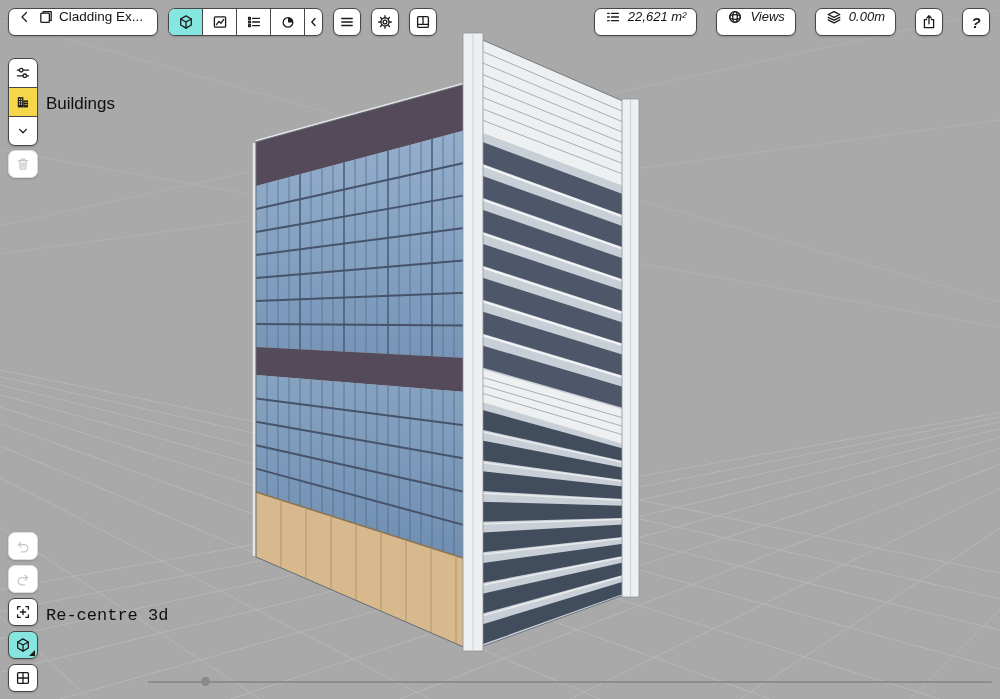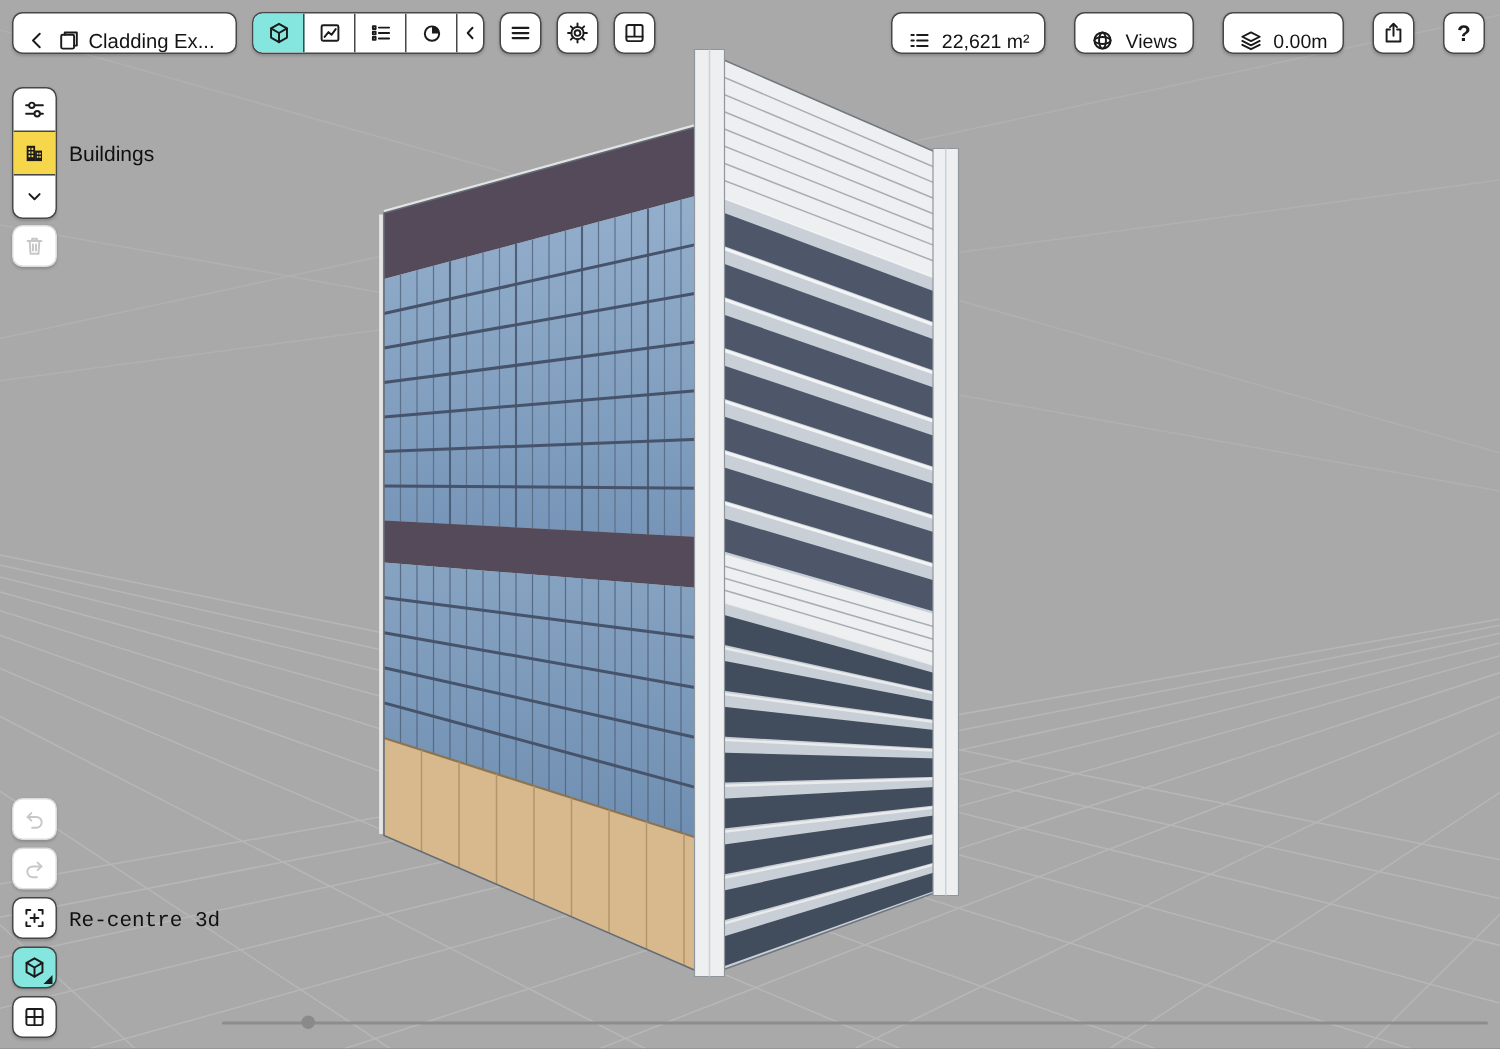--- a/index.html
+++ b/index.html
@@ -2,22 +2,22 @@
 <html style="--canvas_bg: #A9A9A9; --accent_cyan: #84E6DF; --accent_yellow: #F6D64B; --glass_blue: #7E9DBE; --cladding_dark: #554A59; --base_tan: #D8B88D;"><head>
 <meta charset="utf-8">
 <style>
   html,body{margin:0;padding:0;background:#888;}
   .stage{position:relative;width:1000px;height:699px;overflow:hidden;
          background:var(--canvas_bg,#a9a9a9);font-family:"Liberation Sans",sans-serif;}
   #scene{position:absolute;left:0;top:0;display:block;}
 
   
   .topbar-left{position:absolute;left:8px;top:8px;display:flex;gap:10px;align-items:flex-start;}
-  .topbar-right{position:absolute;right:10px;top:8px;display:flex;gap:19px;align-items:center;}
-  .pill{display:flex;align-items:flex-end;gap:7px;height:28px;padding:0 10px;background:#fff;
+  .topbar-right{position:absolute;right:10px;top:8px;display:flex;gap:19px;align-items:center;font-style:italic;}
+  .pill{display:flex;align-items:flex-start;gap:7px;height:28px;padding:0 10px;background:#fff;
         border:1px solid #474747;border-radius:7px;font-size:13px;color:#141414;
         box-shadow:0 1px 2px rgba(0,0,0,.18);box-sizing:border-box;white-space:nowrap;}
   .pill.project{width:150px;padding:0 8px;gap:5px;}
   .ttl{white-space:nowrap;overflow:hidden;text-overflow:ellipsis;flex:1;font-size:13.5px;}
   .btn{width:28px;height:28px;display:flex;align-items:center;justify-content:center;background:#fff;
        border:1px solid #474747;border-radius:7px;box-shadow:0 1px 2px rgba(0,0,0,.18);box-sizing:border-box;}
   .btn.soft{border-color:#dcdcdc;}
   .btn.cyan{background:var(--accent_cyan,#84e6df);}
   .seg{display:flex;height:28px;background:#fff;border:1px solid #474747;border-radius:7px;overflow:hidden;
        box-shadow:0 1px 2px rgba(0,0,0,.18);box-sizing:border-box;}
@@ -25,21 +25,21 @@
              border-right:1px solid #474747;box-sizing:border-box;}
   .seg .cell:last-child{border-right:none;width:17px;}
   .seg .cell.active{background:var(--accent_cyan,#84e6df);}
 
   .left-group{position:absolute;left:8px;top:58px;width:30px;background:#fff;border:1px solid #474747;
               border-radius:7px;overflow:hidden;box-shadow:0 1px 2px rgba(0,0,0,.18);
               display:flex;flex-direction:column;box-sizing:border-box;}
   .left-group .vcell{height:28px;display:flex;align-items:center;justify-content:center;border-bottom:1px solid #474747;}
   .left-group .vcell:last-child{border-bottom:none;}
   .left-group .vcell.active{background:var(--accent_yellow,#f6d64b);}
-  .lbl{position:absolute;font-size:14px;color:#101010;}
+  .lbl{position:absolute;font-size:17px;color:#101010;}
   #buildings-label{left:46px;top:94px;}
   #recentre-label{left:46px;top:606px;font-family:Liberation Mono, monospace;}
   .trash-btn{position:absolute;left:8px;top:150px;width:30px;}
 
   .bl-col{position:absolute;left:8px;bottom:7px;display:flex;flex-direction:column;gap:5px;}
   .bl-col .btn{width:30px;position:relative;}
   .corner-tri{position:absolute;right:2px;bottom:2px;width:0;height:0;
               border-left:6px solid transparent;border-bottom:6px solid #1b1b1b;}
 
   .track{position:absolute;left:148px;right:8px;bottom:16px;height:2px;background:#8d8d8d;border-radius:1px;}

